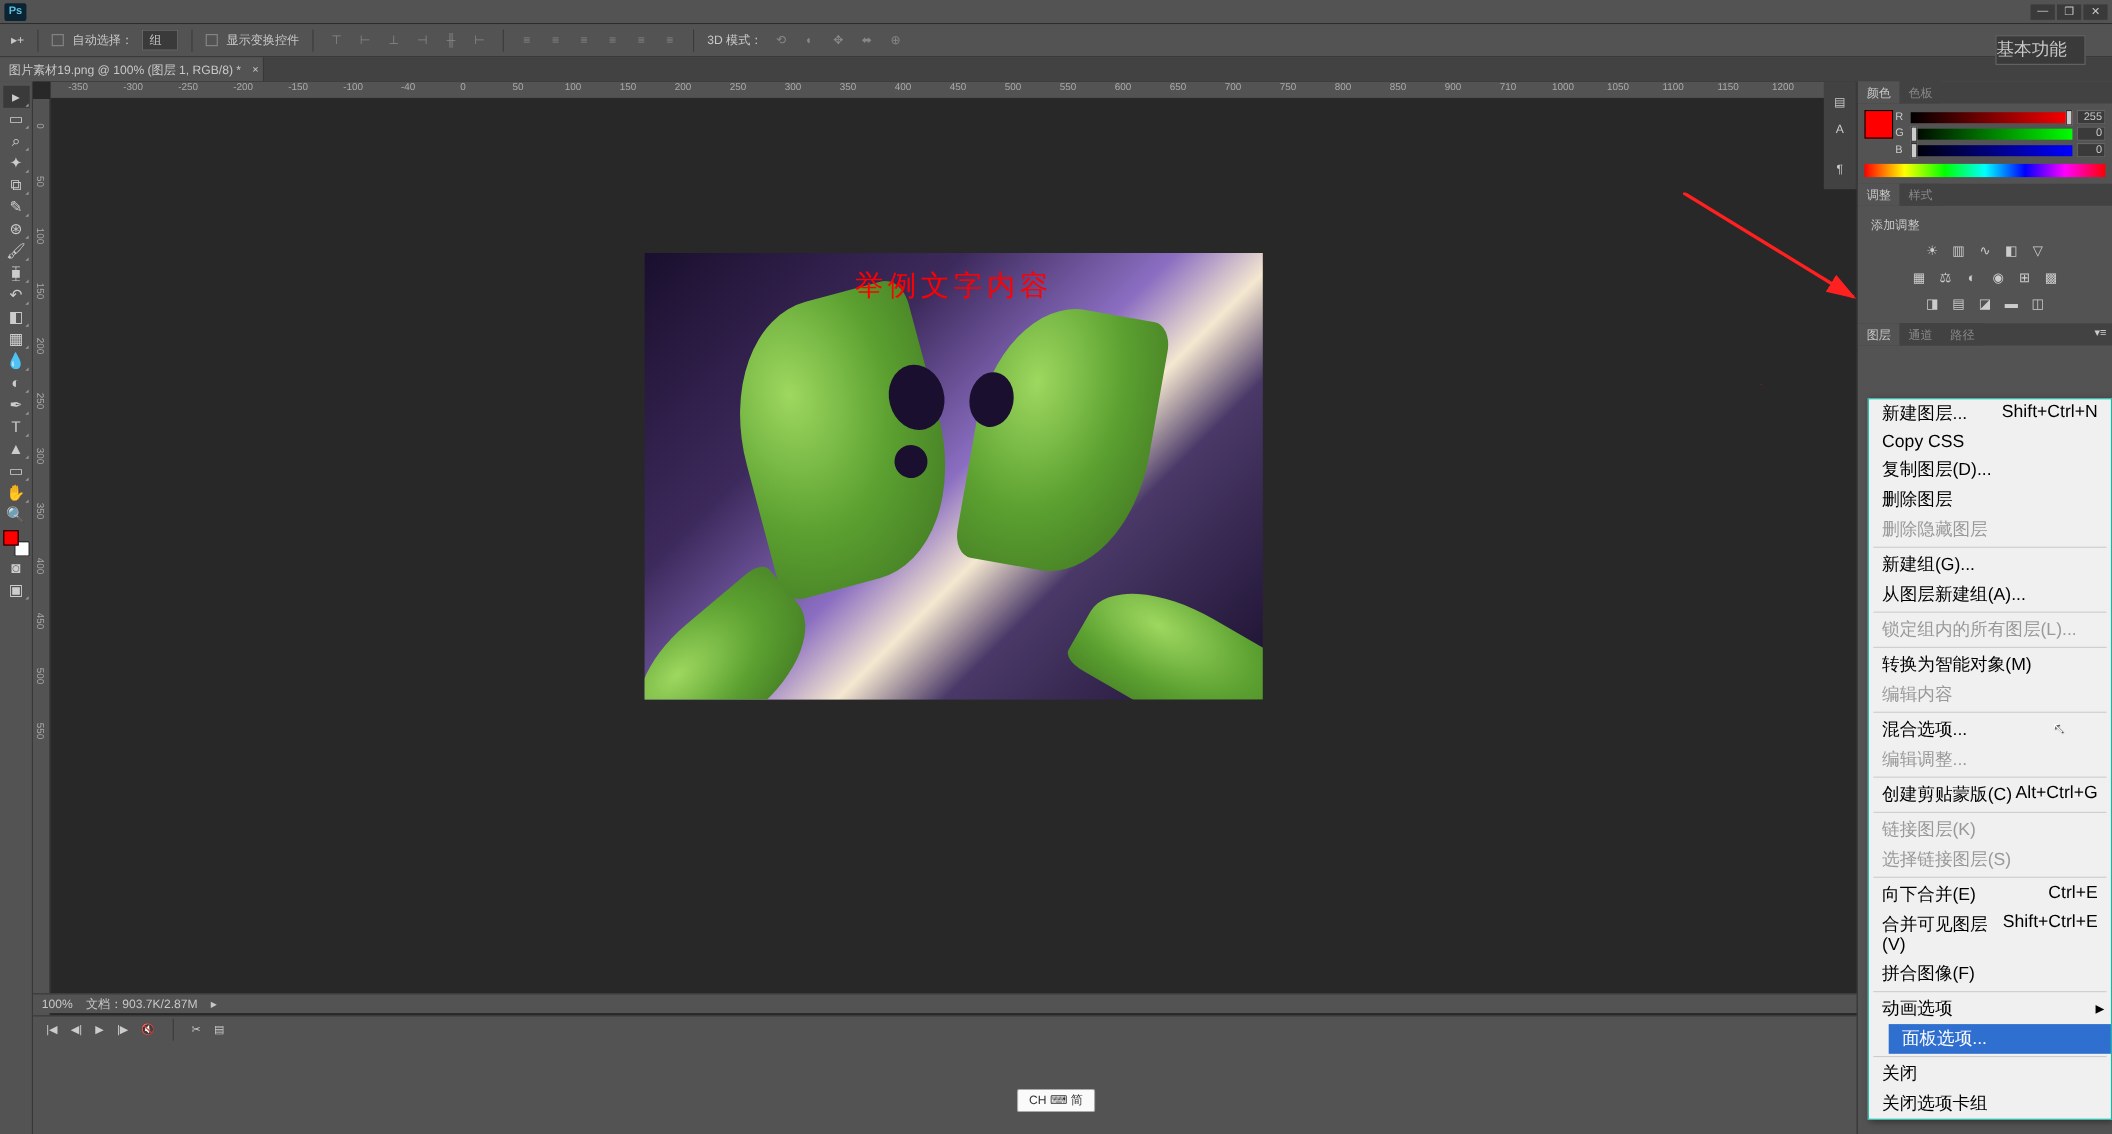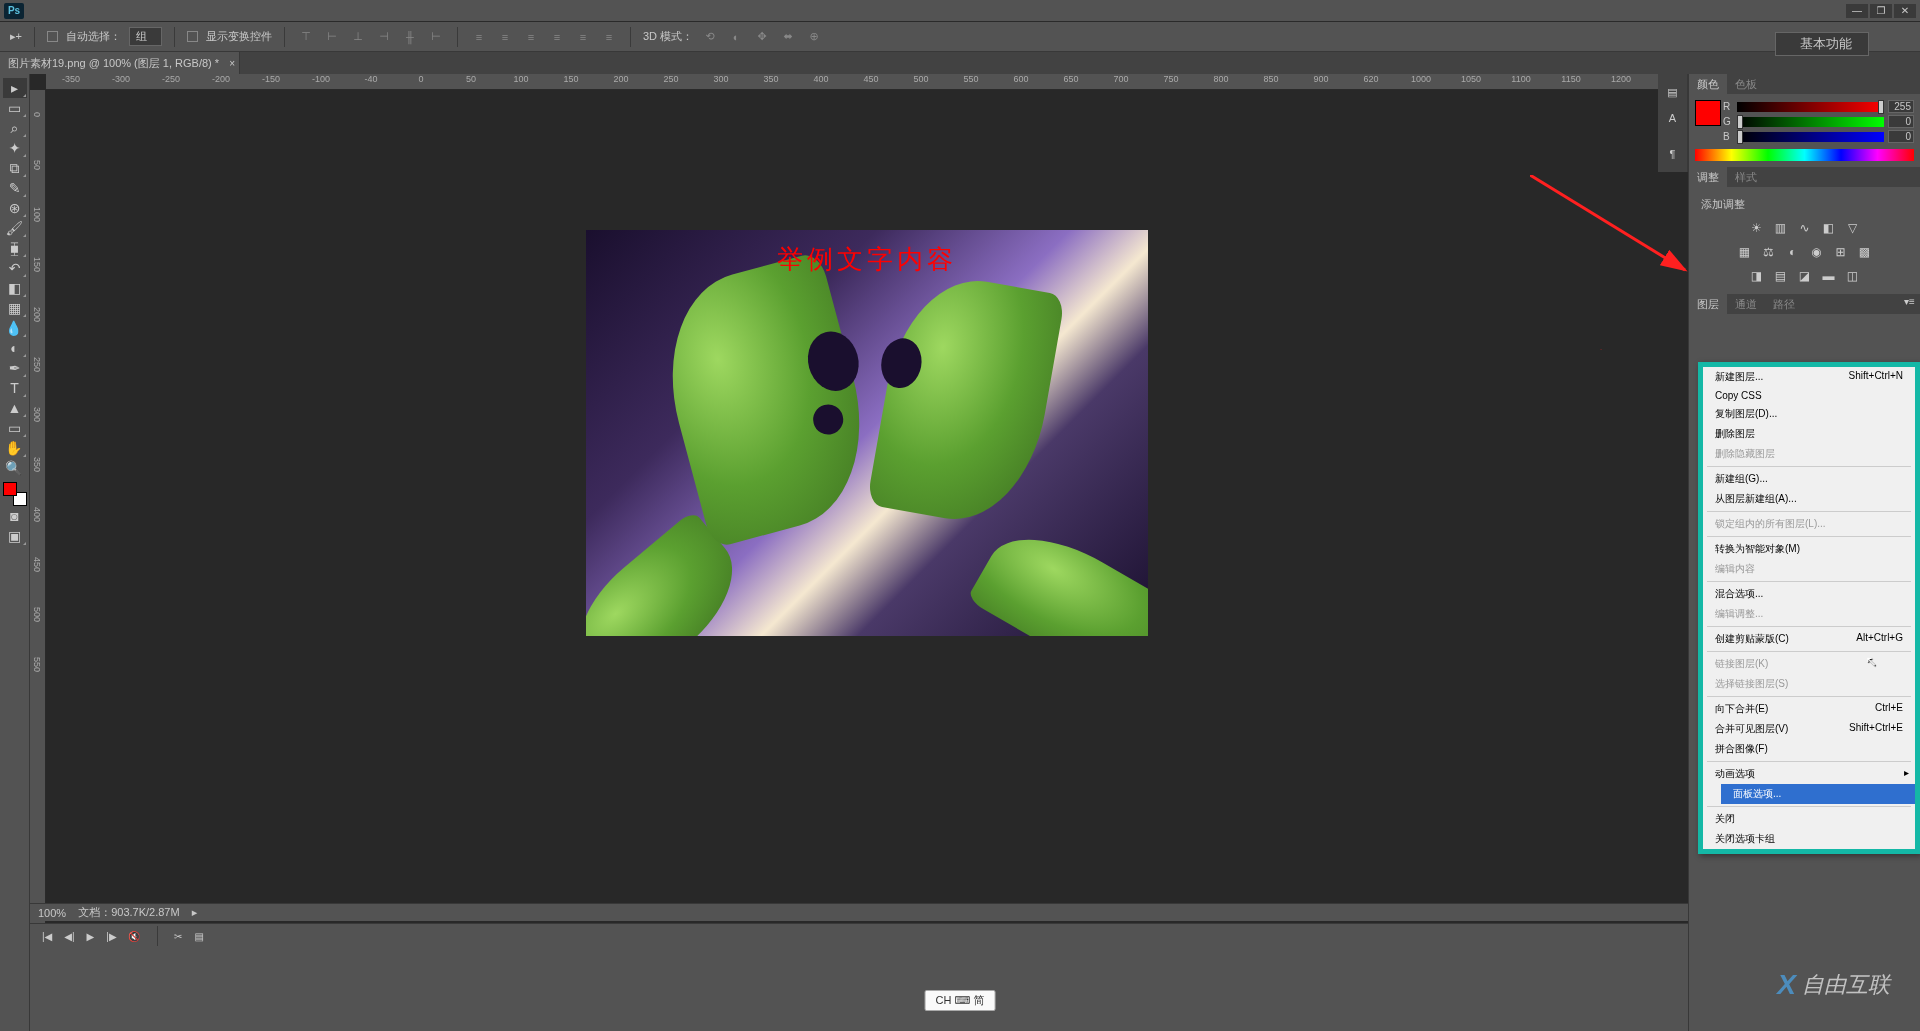--- a/index.html
+++ b/index.html
@@ -62,27 +62,27 @@
 .rgb-row .slider.g { background:linear-gradient(90deg,#000,#0f0);}
 .rgb-row .slider.b { background:linear-gradient(90deg,#000,#00f);}
 .rgb-row .slider .thumb { position:absolute; top:-2px; width:6px; height:14px; background:#ccc; border:1px solid #333;}
 .rgb-row .val { width:26px; background:#3a3a3a; border:1px solid #666; text-align:right; padding:0 2px; font-size:10px;}
 .spectrum { height:12px; background:linear-gradient(90deg,#f00,#ff0,#0f0,#0ff,#00f,#f0f,#f00); margin-top:4px;}
 .adj-label { font-size:11px; padding:4px 6px;}
 .adj-icons { display:flex; flex-wrap:wrap; gap:6px; padding:4px 10px; justify-content:center;}
 .adj-ico { width:18px; height:16px; color:#ccc; display:flex; align-items:center; justify-content:center; font-size:12px;}
 .layer-tabs-row { height:20px; display:flex; background:#424242; font-size:11px; position:relative;}
 .panel-menu-btn { position:absolute; right:2px; top:2px; width:14px; height:14px; font-size:10px; color:#ccc;}
-.ctx-menu { position:absolute; right:0; top:362px; width:222px; background:#f0f0f0; border:5px solid #14b8a6; box-shadow:2px 2px 6px rgba(0,0,0,0.4); z-index:100; color:#000; font-size:10px;}
+.ctx-menu { position:absolute; right:0; top:362px; width:222px; background:#f0f0f0; border:1px solid #14b8a6; box-shadow:2px 2px 6px rgba(0,0,0,0.4); z-index:100; color:#000; font-size:16px;}
 .ctx-item { padding:3px 12px; display:flex; justify-content:space-between; position:relative;}
 .ctx-item.disabled { color:#999;}
 .ctx-item.hover { background:#2f6fcf; color:#fff;margin-left:18px;}
 .ctx-item .sub { position:absolute; right:6px;}
 .ctx-sep { height:1px; background:#ccc; margin:2px 4px;}
-.top-right-sel { position:absolute; right:51px; top:32px; background:#3a3a3a; border:1px solid #666; padding:2px 16px 2px 24px; font-size:13px;}
+.top-right-sel { position:absolute; right:24px; top:32px; background:#3a3a3a; border:1px solid #666; padding:2px 16px 2px 0; font-size:16px;}
 .arrow-red { position:absolute; z-index:50; pointer-events:none;}
 .arrow1 { right:230px; top:175px; width:160px; height:100px;}
 .arrow2 { right:230px; top:310px; width:90px; height:40px;}
 .watermark { position:absolute; right:30px; bottom:30px; font-size:22px; color:#e8e8e8; font-style:italic; opacity:0.75; display:flex; align-items:center; gap:6px;}
 .watermark .x { color:#4aa0e0; font-size:28px; font-weight:bold;}
 .ime { position:absolute; left:50%; bottom:20px; transform:translateX(-50%); background:#fafafa; color:#333; border:1px solid #aaa; padding:2px 10px; font-size:11px; border-radius:2px;}
 .tick { flex:0 0 50px; text-align:center;}
 .cursor-arrow { position:absolute; z-index:200; font-size:14px; color:#fff; text-shadow:1px 1px 1px #000;}
 </style>
 </head>
@@ -189,21 +189,21 @@
         <div class="tick">450</div>
         <div class="tick">500</div>
         <div class="tick">550</div>
         <div class="tick">600</div>
         <div class="tick">650</div>
         <div class="tick">700</div>
         <div class="tick">750</div>
         <div class="tick">800</div>
         <div class="tick">850</div>
         <div class="tick">900</div>
-        <div class="tick">620</div>
+        <div class="tick">710</div>
         <div class="tick">1000</div>
         <div class="tick">1050</div>
         <div class="tick">1100</div>
         <div class="tick">1150</div>
         <div class="tick">1200</div>
         <div class="tick">1250</div>
       </div>
     <div class="rulerV" id="rulerV">
         <div class="tick">0</div>
         <div class="tick">50</div>

